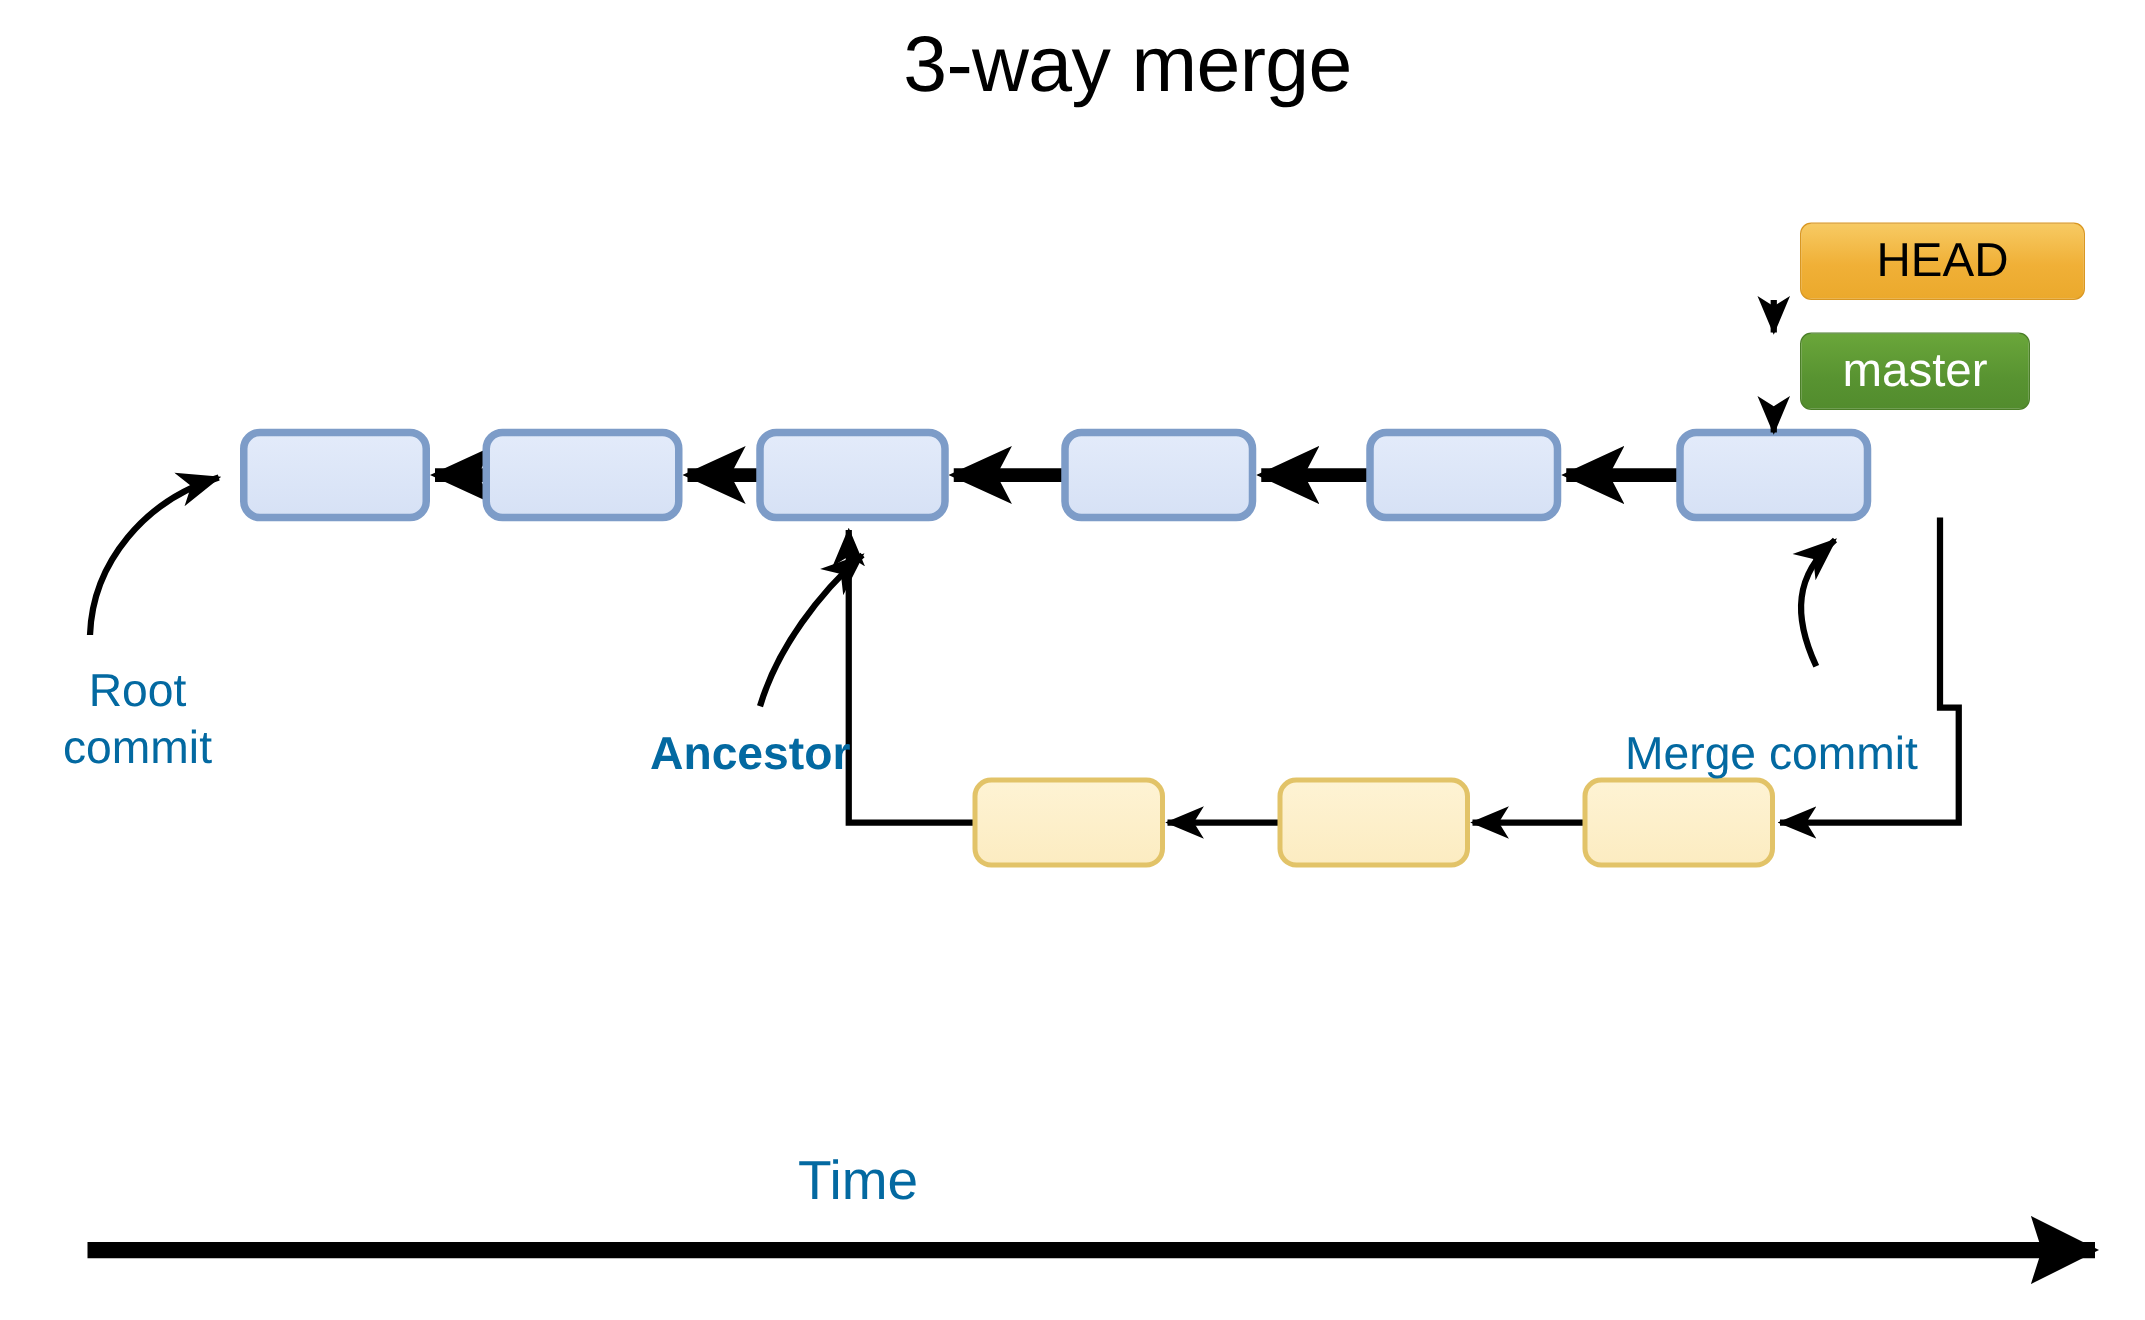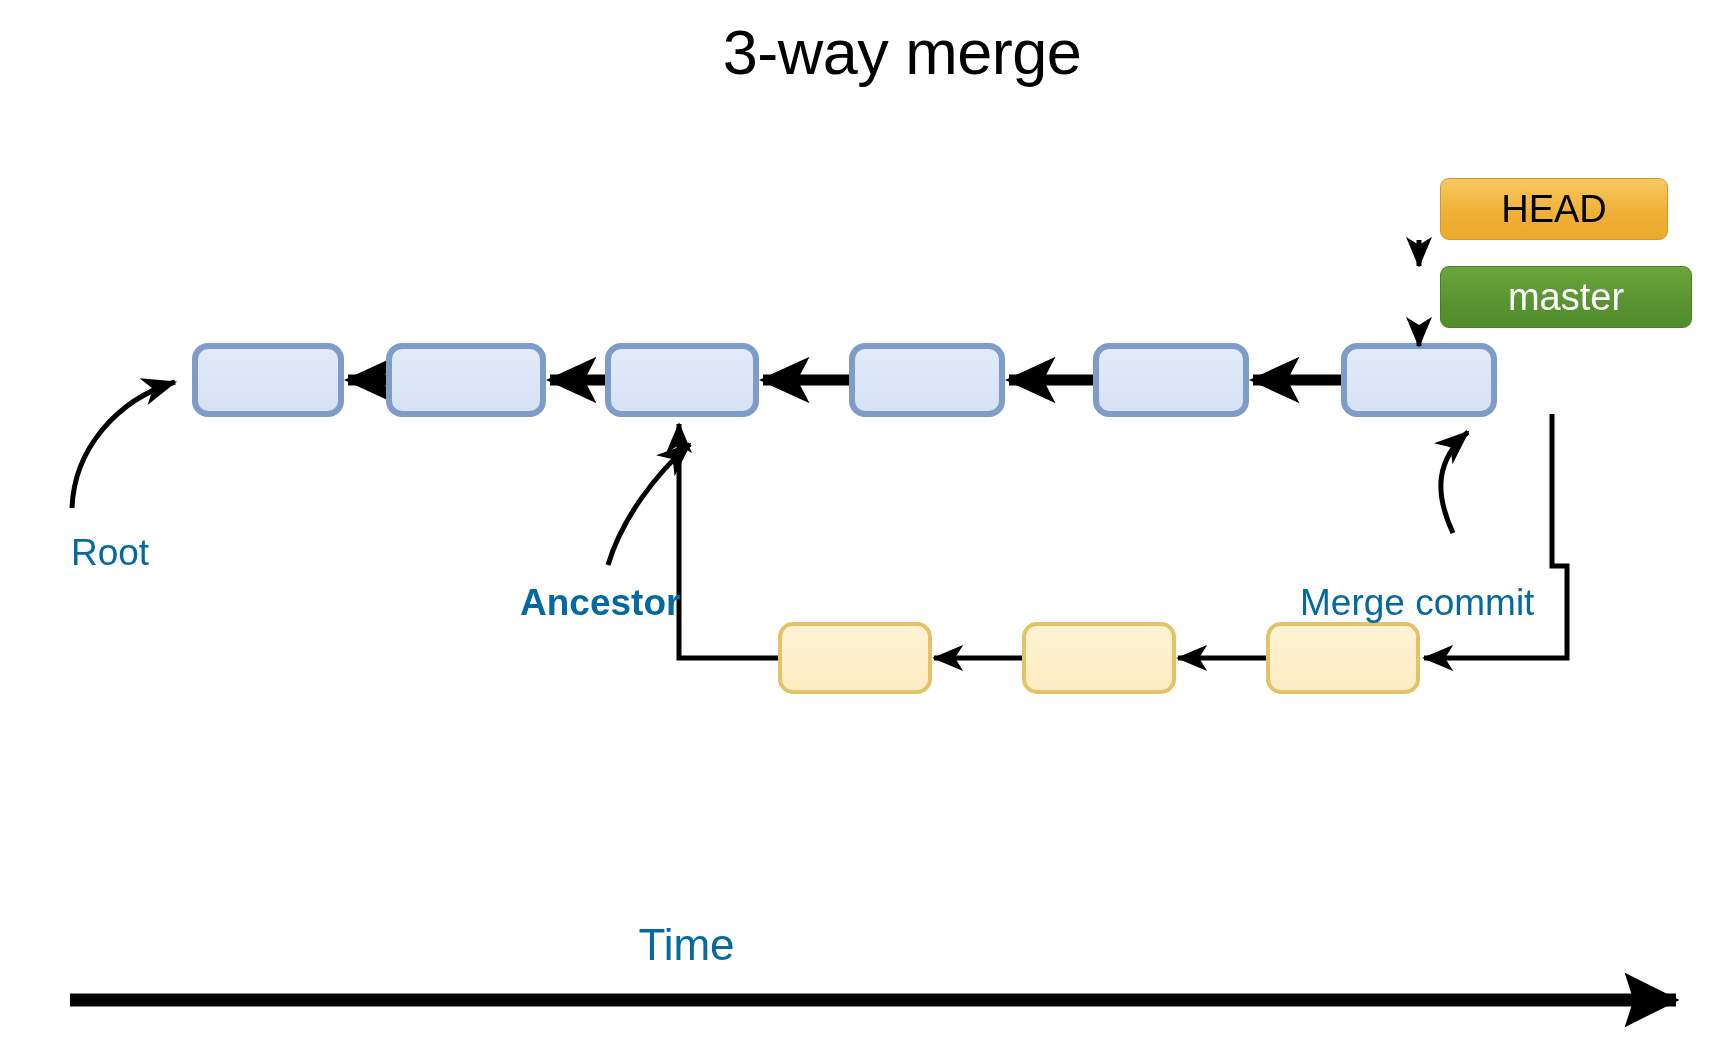--- a/index.html
+++ b/index.html
@@ -81,21 +81,21 @@
     top: 178px;
     width: 228px;
     height: 62px;
     background: linear-gradient(to bottom, #f7ca63 0%, #f0b037 55%, #eba92c 100%);
     border: 1px solid #d99722;
     color: #000000;
   }
   .chip-master {
     left: 1440px;
     top: 266px;
-    width: 252px;
+    width: 184px;
     height: 62px;
     background: linear-gradient(to bottom, #6aa63a 0%, #589331 60%, #528c2d 100%);
     border: 1px solid #4b7f28;
     color: #ffffff;
   }
 </style>
 </head>
 <body>
 
 <div id="canvas">
@@ -180,20 +180,21 @@
 
   <div class="chip chip-head">
     <span>HEAD</span>
   </div>
   <div class="chip chip-master">
     <span>master</span>
   </div>
 
   <div class="node-label label-root">
     <div>Root</div>
+    <div>commit</div>
   </div>
 
   <div class="node-label label-ancestor">Ancestor</div>
 
   <div class="node-label label-merge">Merge commit</div>
 
   <div class="node-label label-time">Time</div>
 
 </div>
 

